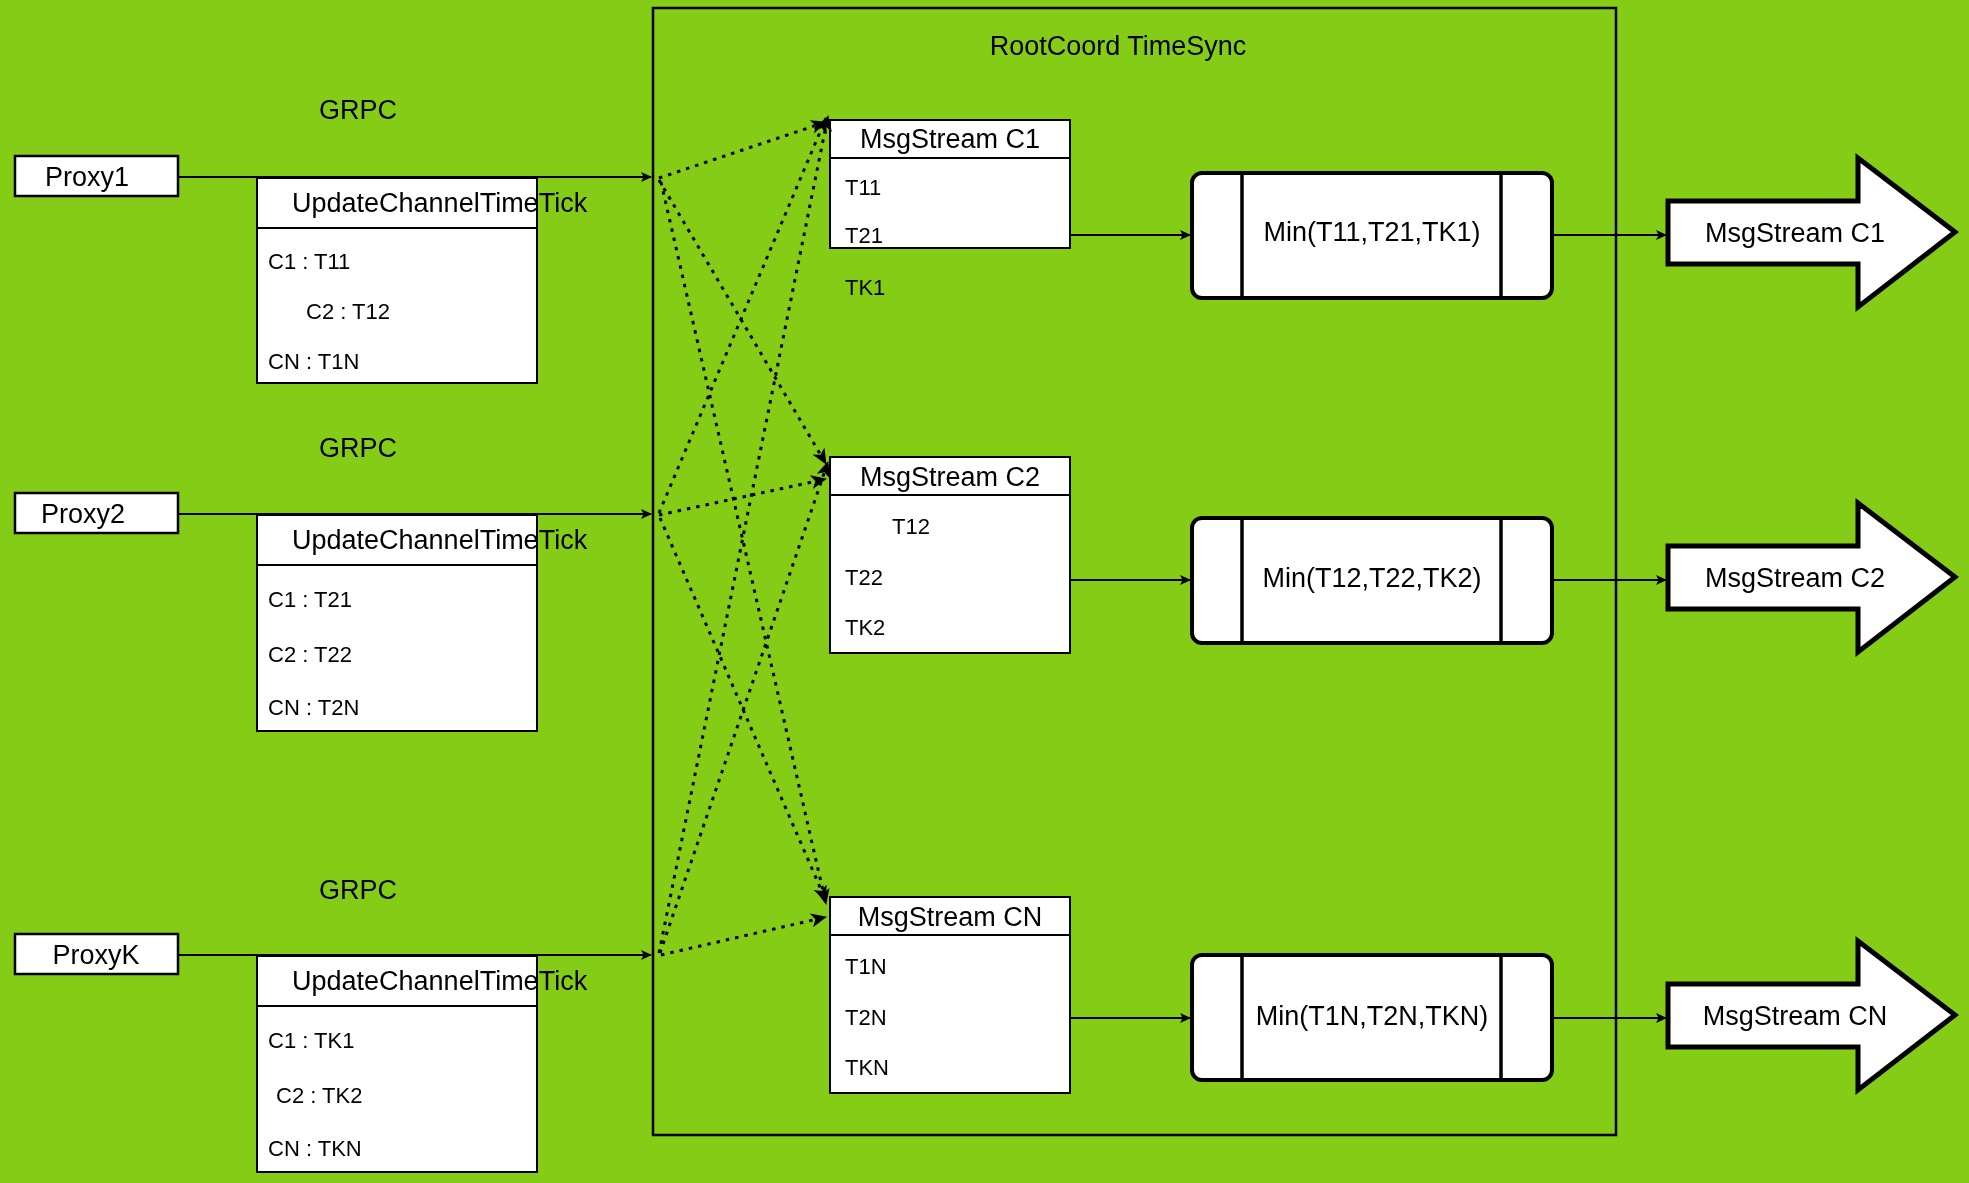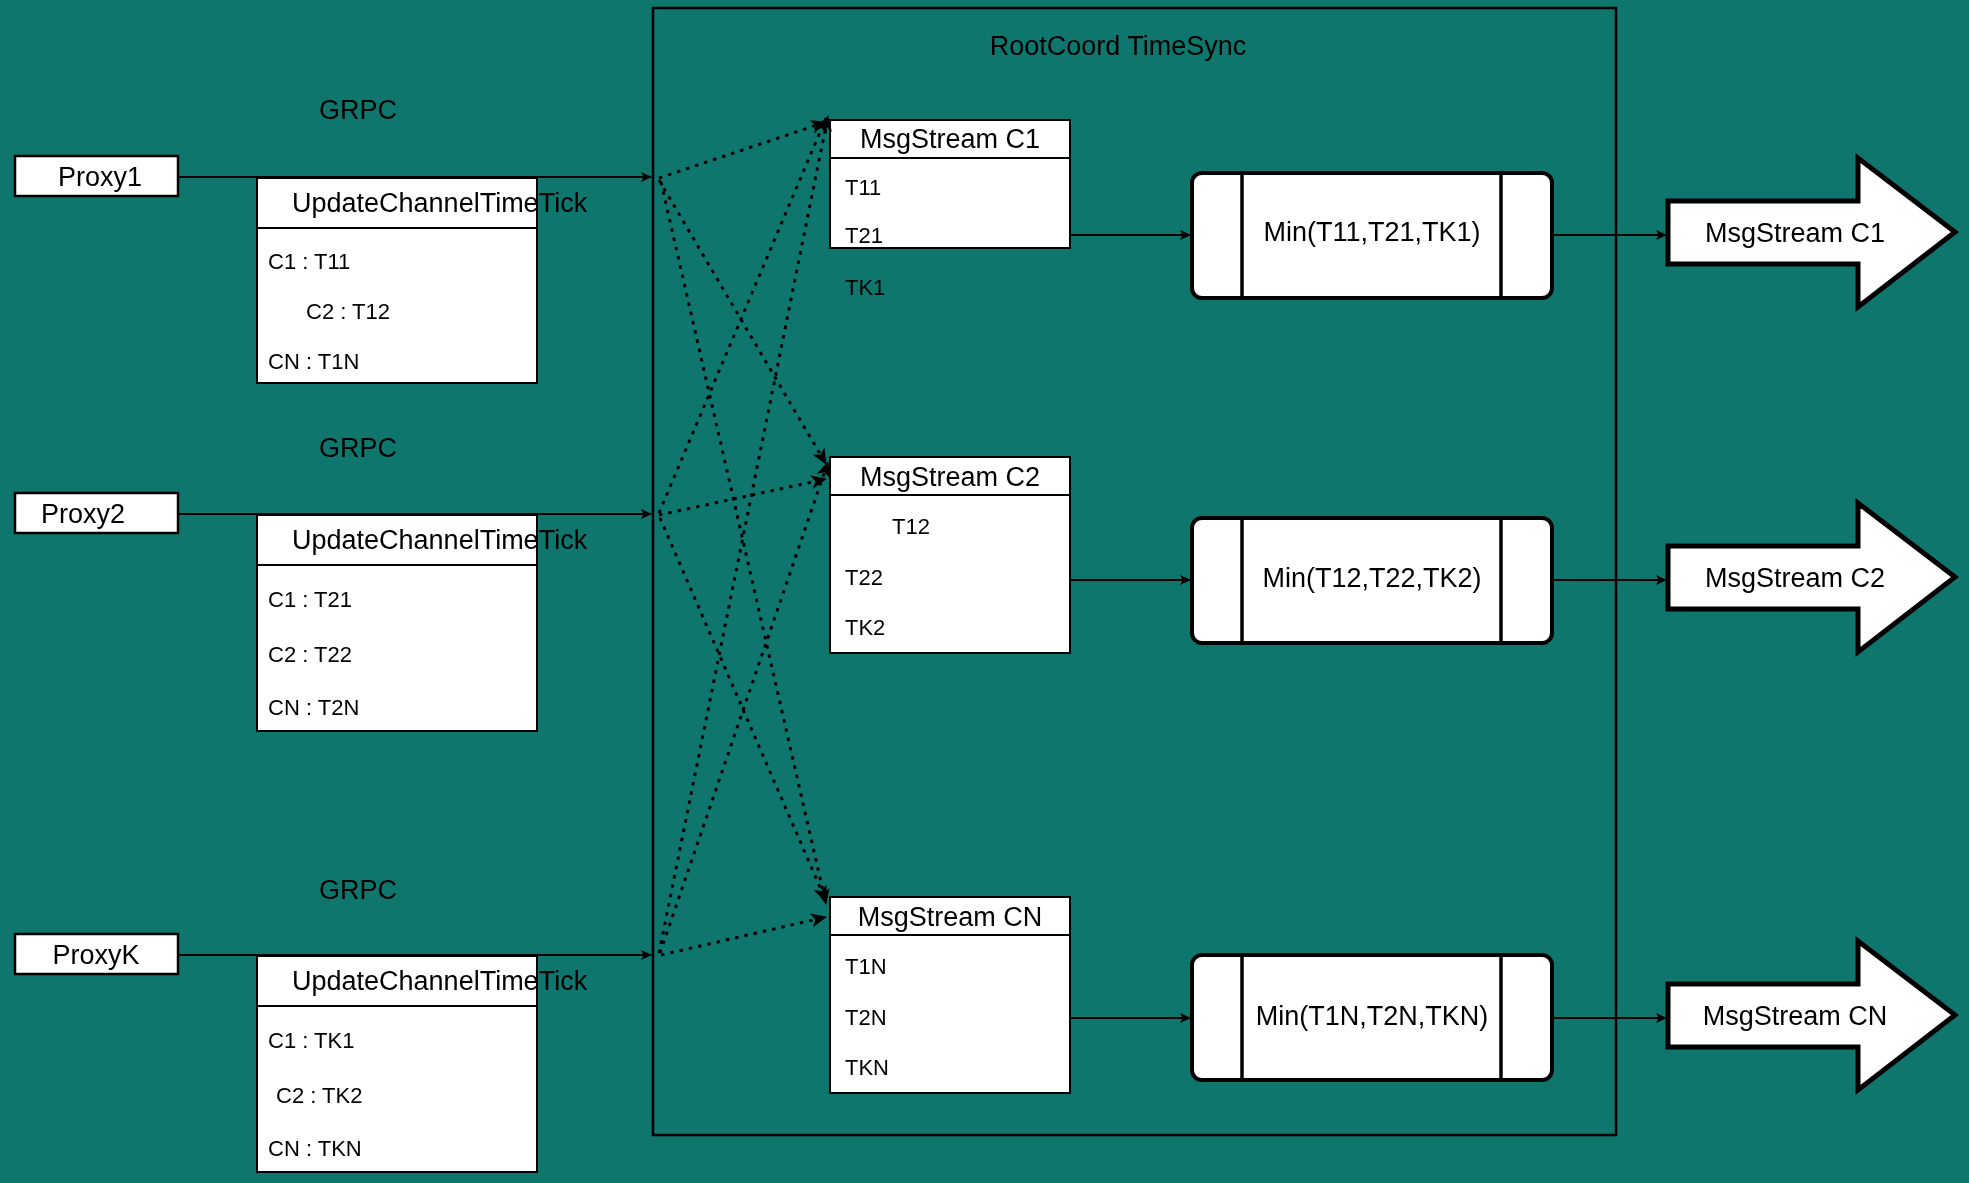--- a/index.html
+++ b/index.html
@@ -8,21 +8,21 @@
     background: #ffffff;
   }
   body {
     font-family: "Liberation Sans", sans-serif;
     color: #000000;
   }
   #canvas {
     position: relative;
     width: 1969px;
     height: 1183px;
-    background: #0f766e;
+    background: #84cc16;
     overflow: hidden;
   }
   svg.layer {
     position: absolute;
     left: 0;
     top: 0;
     width: 1969px;
     height: 1183px;
   }
   .txt {
@@ -125,21 +125,21 @@
 
       <line x1="659" y1="953" x2="828" y2="116"></line>
       <line x1="660" y1="953" x2="828" y2="462"></line>
       <line x1="661" y1="955" x2="826" y2="917"></line>
     </g>
   </svg>
 
   <div class="txt t-center fs-title" style="left:1118px; top:46px;">RootCoord TimeSync</div>
 
   <div class="txt t-center fs-grpc" style="left:358px; top:110px;">GRPC</div>
-  <div class="txt t-center fs-proxy" style="left:100px; top:177px;text-align:center;">Proxy1</div>
+  <div class="txt t-center fs-proxy" style="left:87px; top:177px;text-align:center;">Proxy1</div>
   <div class="txt t-left fs-box" style="left:268px; top:203px;">UpdateChannelTimeTick</div>
   <div class="txt t-left fs-item" style="left:268px; top:262px;">C1 :  T11</div>
   <div class="txt t-left fs-item" style="left:268px; top:312px;margin-left:38px;">C2 :  T12</div>
   <div class="txt t-left fs-item" style="left:268px; top:362px;">CN : T1N</div>
 
   <div class="txt t-center fs-ms" style="left:950px; top:139px;">MsgStream C1</div>
   <div class="txt t-left fs-item" style="left:845px; top:188px;">T11</div>
   <div class="txt t-left fs-item" style="left:845px; top:236px;">T21</div>
   <div class="txt t-left fs-item" style="left:845px; top:288px;">TK1</div>
 

